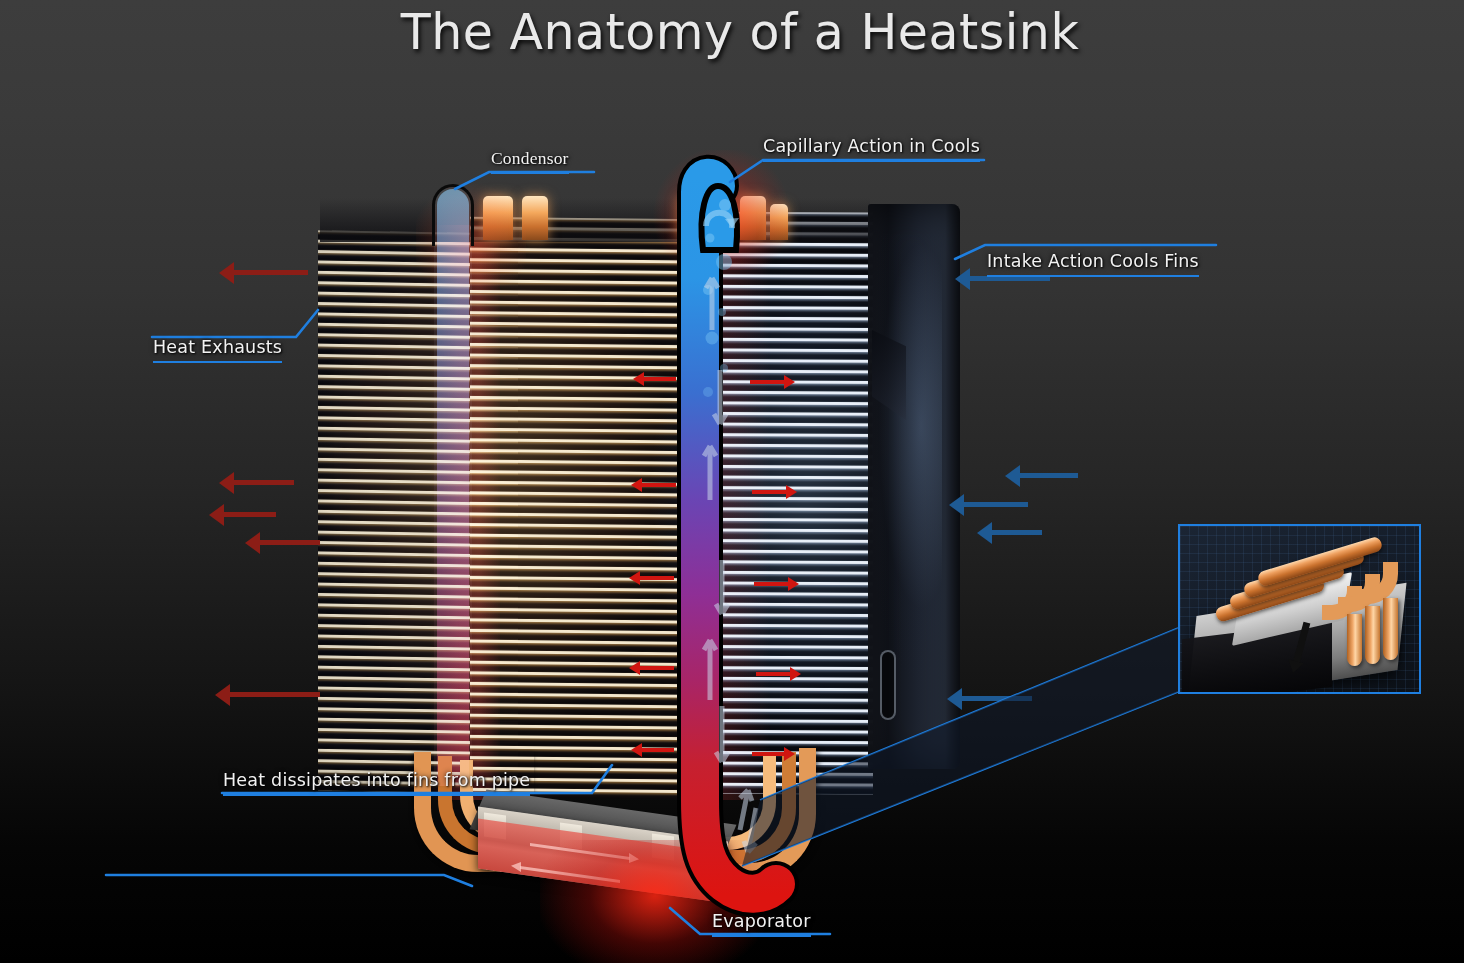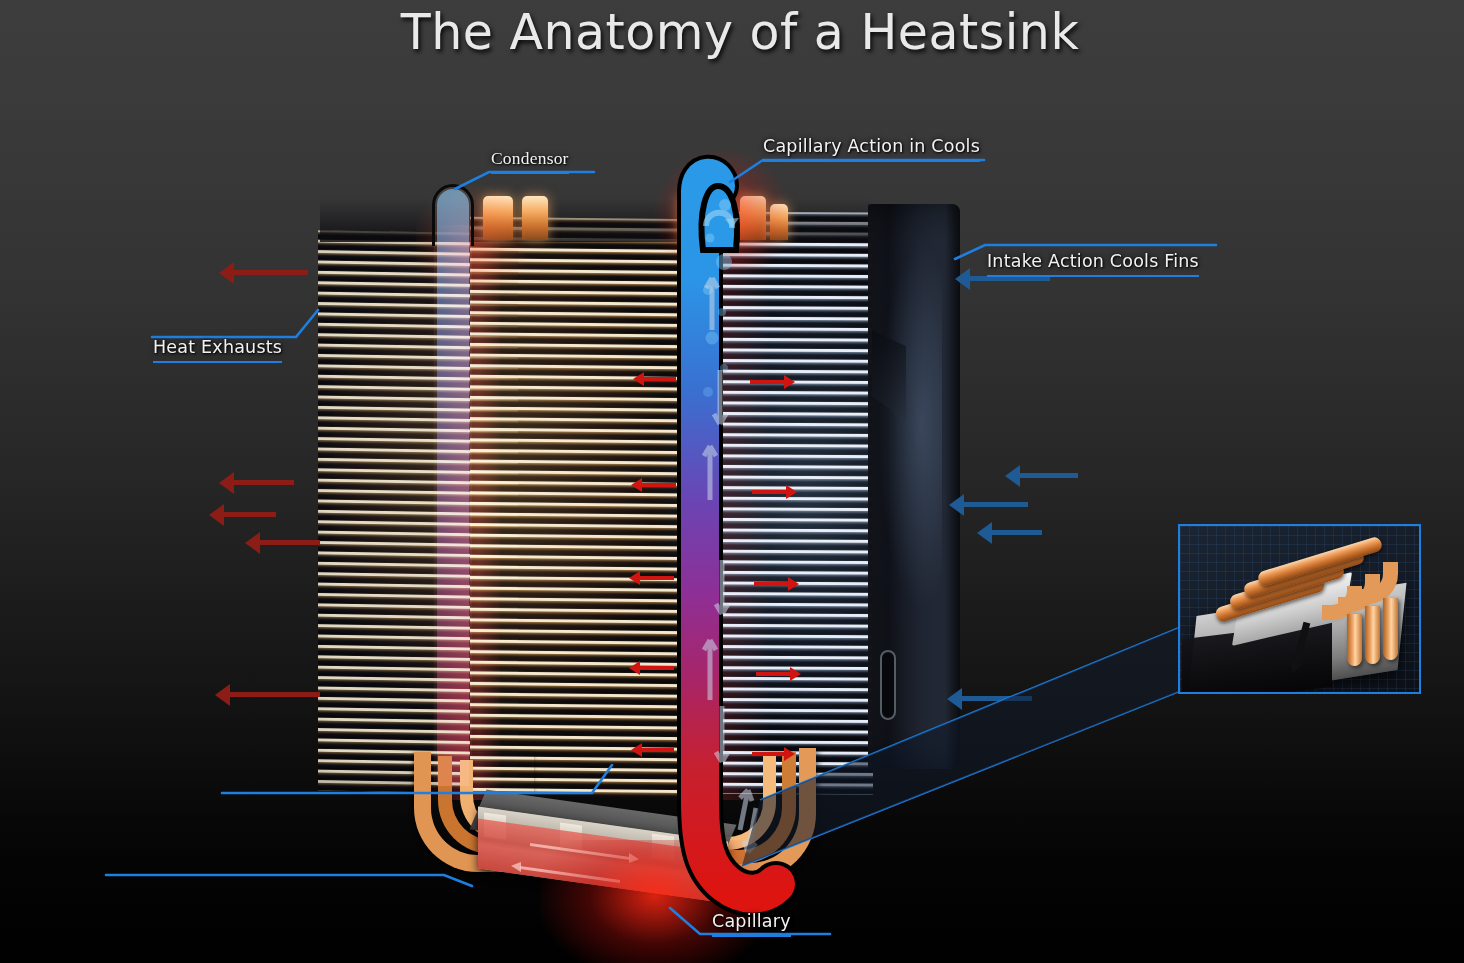--- a/index.html
+++ b/index.html
@@ -571,19 +571,20 @@
       <path d="M 472 886 L 444 875 L 106 875"></path>
 
       <path d="M 670 908 L 700 934 L 830 934"></path>
     </g>
   </svg>
 
   <div class="label" style="left:491px; top:147px;font-family:Liberation Serif, serif;">Condensor</div>
   <div class="label" style="left:763px; top:135px;">Capillary Action in Cools</div>
   <div class="label" style="left:987px; top:216px;margin-top:34px;">Intake Action Cools Fins</div>
   <div class="label" style="left:153px; top:312px;margin-top:24px;">Heat Exhausts</div>
-  <div class="label" style="left:712px; top:910px;">Capillary</div>
+  <div class="label" style="left:223px; top:769px;">Heat dissipates into fins from pipe</div>
+  <div class="label" style="left:712px; top:910px;">Evaporator</div>
 
   <div id="titleblock">
     <div id="title">The Anatomy of a Heatsink</div>
   </div>
 
 </div>
 
 </body></html>

